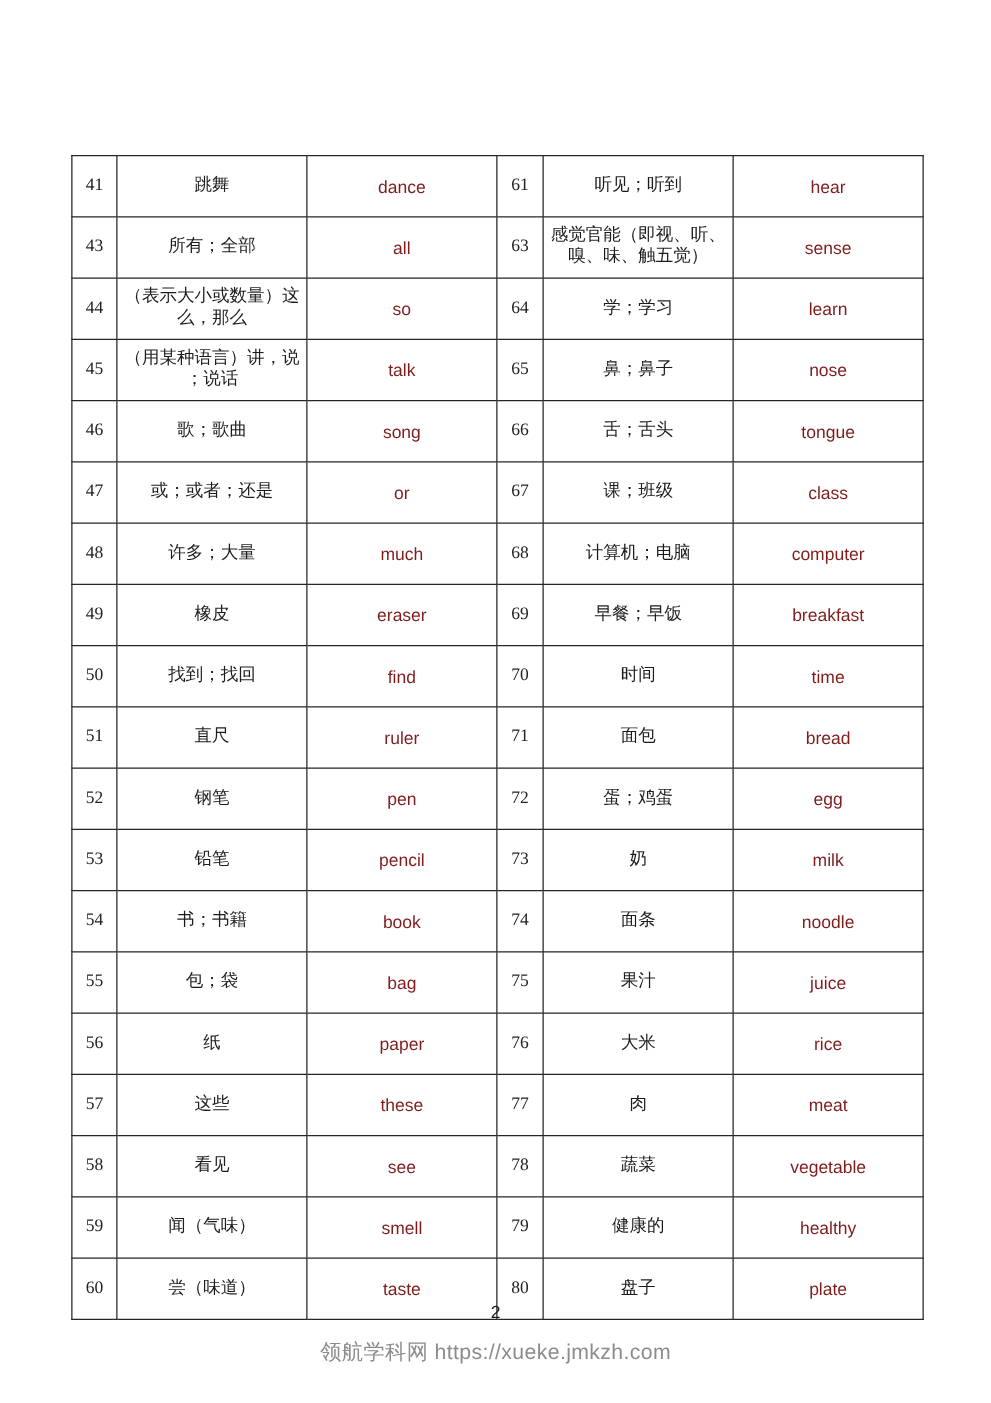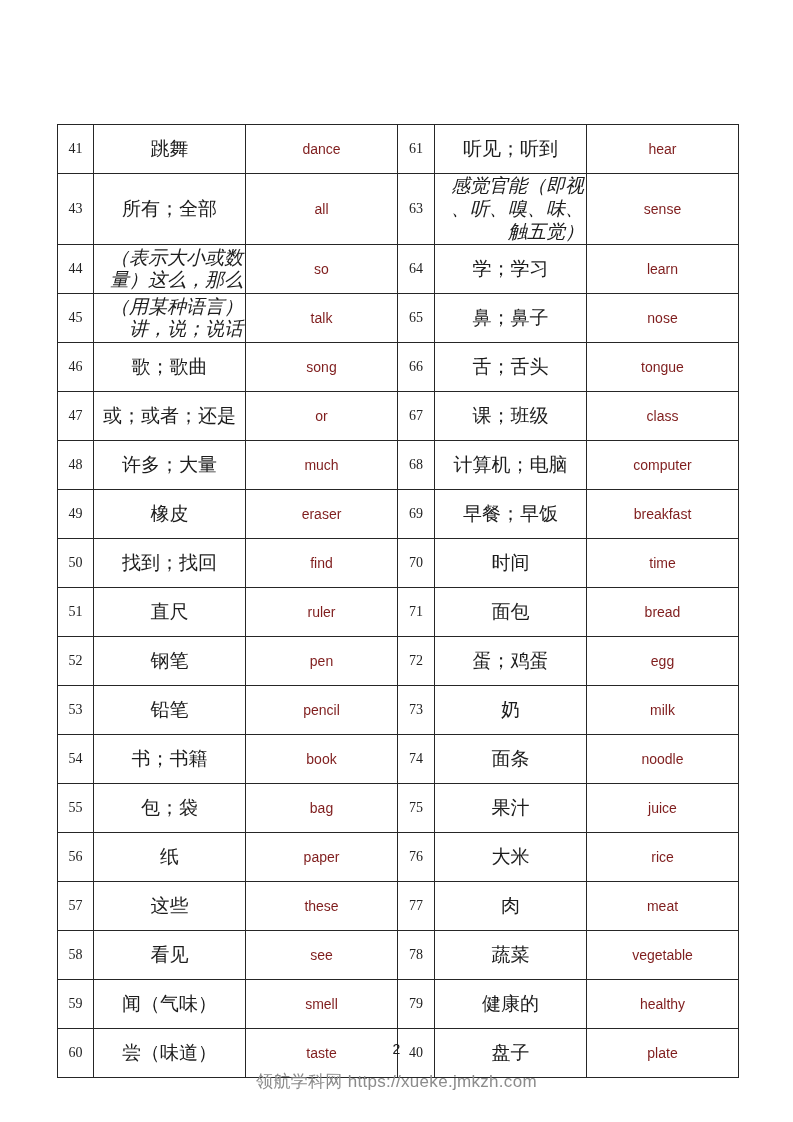--- a/index.html
+++ b/index.html
@@ -34,29 +34,28 @@
     overflow: hidden;
     background: #ffffff;
   }
   td.num {
     font-family: "Liberation Serif", serif;
     font-size: 14px;
     color: #222222;
   }
   td.cn {
     font-family: "Liberation Serif", serif;
-    font-size: 19px;
+    font-size: 14px;
     line-height: 1.2;
     color: #1c1c1c;
   }
   td.cn.long {
-    text-align: right;
+    text-align: center;
     word-break: break-all;
     line-break: anywhere;
-    font-style: italic;
   }
   td.en {
     font-family: "Liberation Sans", sans-serif;
     font-size: 14px;
     color: #7f1d1d;
   }
   .page-number {
     position: absolute;
     top: 1041px;
     left: 0;
@@ -230,21 +229,21 @@
     <td class="cn">闻（气味）</td>
     <td class="en">smell</td>
     <td class="num">79</td>
     <td class="cn">健康的</td>
     <td class="en">healthy</td>
   </tr>
       <tr>
     <td class="num">60</td>
     <td class="cn">尝（味道）</td>
     <td class="en">taste</td>
-    <td class="num">40</td>
+    <td class="num">80</td>
     <td class="cn">盘子</td>
     <td class="en">plate</td>
   </tr>
     </tbody>
 </table>
 
 <div class="page-number">2</div>
 <div class="watermark">领航学科网 https://xueke.jmkzh.com</div>
 
 </body></html>

